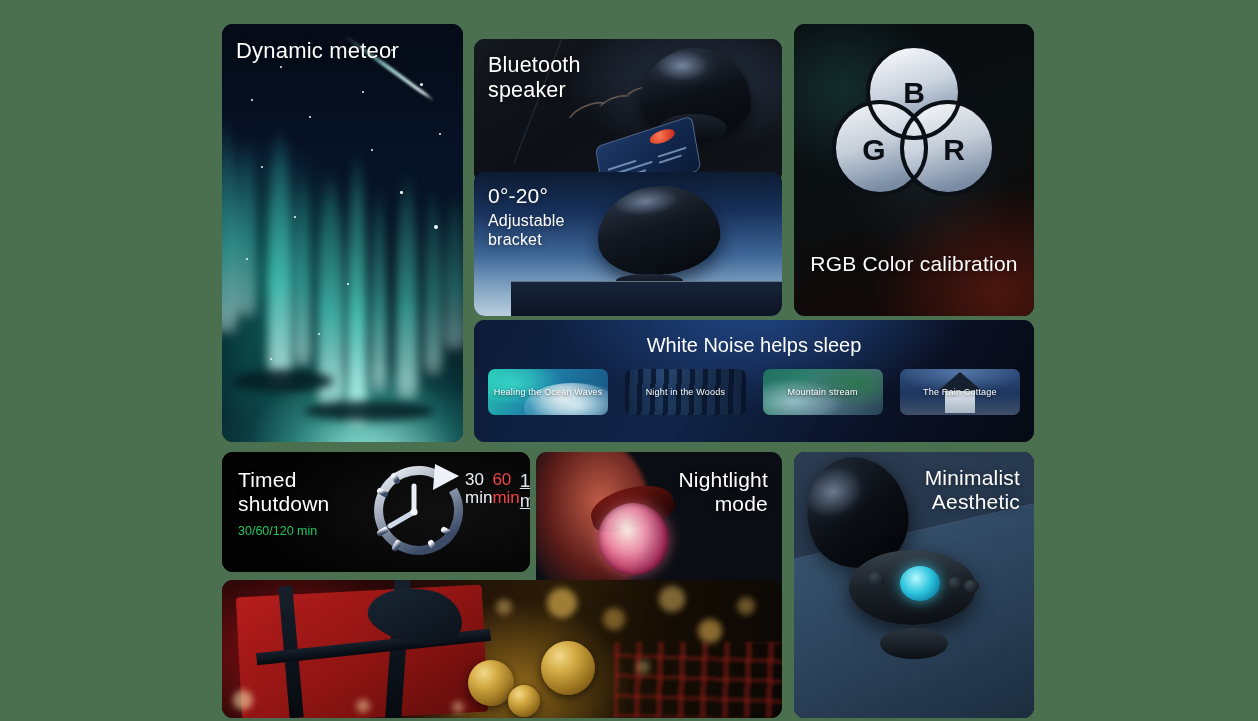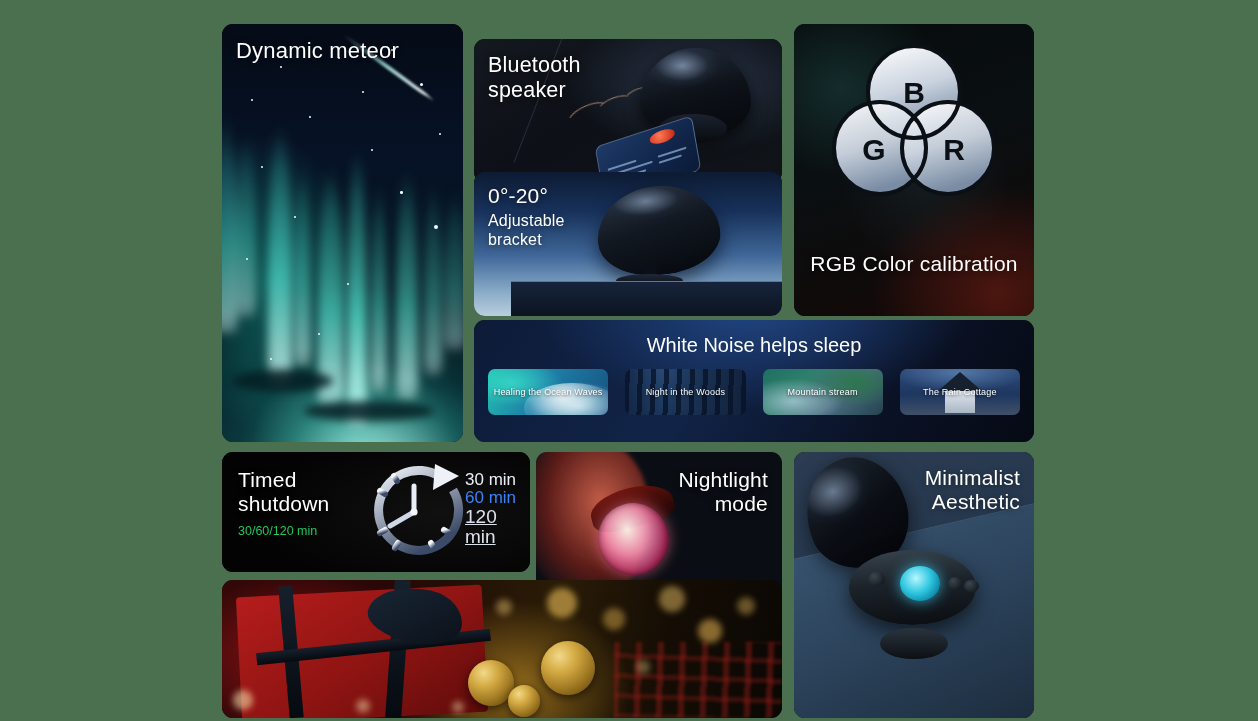--- a/index.html
+++ b/index.html
@@ -226,24 +226,24 @@
   }
 
   
   #c-timer { left: 0; top: 428px; width: 308px; height: 120px; background: #050505; }
   .timer-bg { position: absolute; inset: 0; background: radial-gradient(ellipse 80% 90% at 70% 50%, #101010 0%, #030303 75%); }
   #c-timer .card-title { left: 16px; top: 16px; font-size: 21px; }
   .timer-sub { position: absolute; left: 16px; top: 72px; color: #22c55e; font-size: 12.5px; z-index: 6; }
   .clock-wrap { position: absolute; left: 145px; top: 8px; width: 106px; height: 105px; }
   .timer-opts {
     position: absolute; left: 243px; top: 19px; z-index: 6;
-    display: flex; flex-direction: column; line-height: 1.06;
+    display: flex; line-height: 1.06;
   }
   .timer-opts span { font-size: 17px; color: #e9edf4; }
-  .timer-opts span:nth-child(2) { color: #3b82f6; }
+  .timer-opts span:nth-child(2) { color: #ef4444; }
   .timer-opts span:nth-child(3) { font-size: 19px; color: #dbe2ec; text-decoration: underline; }
 
   
   #c-night { left: 314px; top: 428px; width: 246px; height: 151px; }
   .night-bg {
     position: absolute; inset: 0;
     background:
       radial-gradient(ellipse 48% 80% at 22% 48%, rgba(255,70,40,.92) 0%, rgba(150,18,10,.45) 45%, rgba(22,3,3,0) 75%),
       radial-gradient(ellipse 30% 45% at 38% 62%, rgba(255,150,190,.65) 0%, rgba(120,20,50,0) 70%),
       linear-gradient(110deg, #2a0706 0%, #14andre 0%, #150404 35%, #0a0202 70%, #050101 100%);

